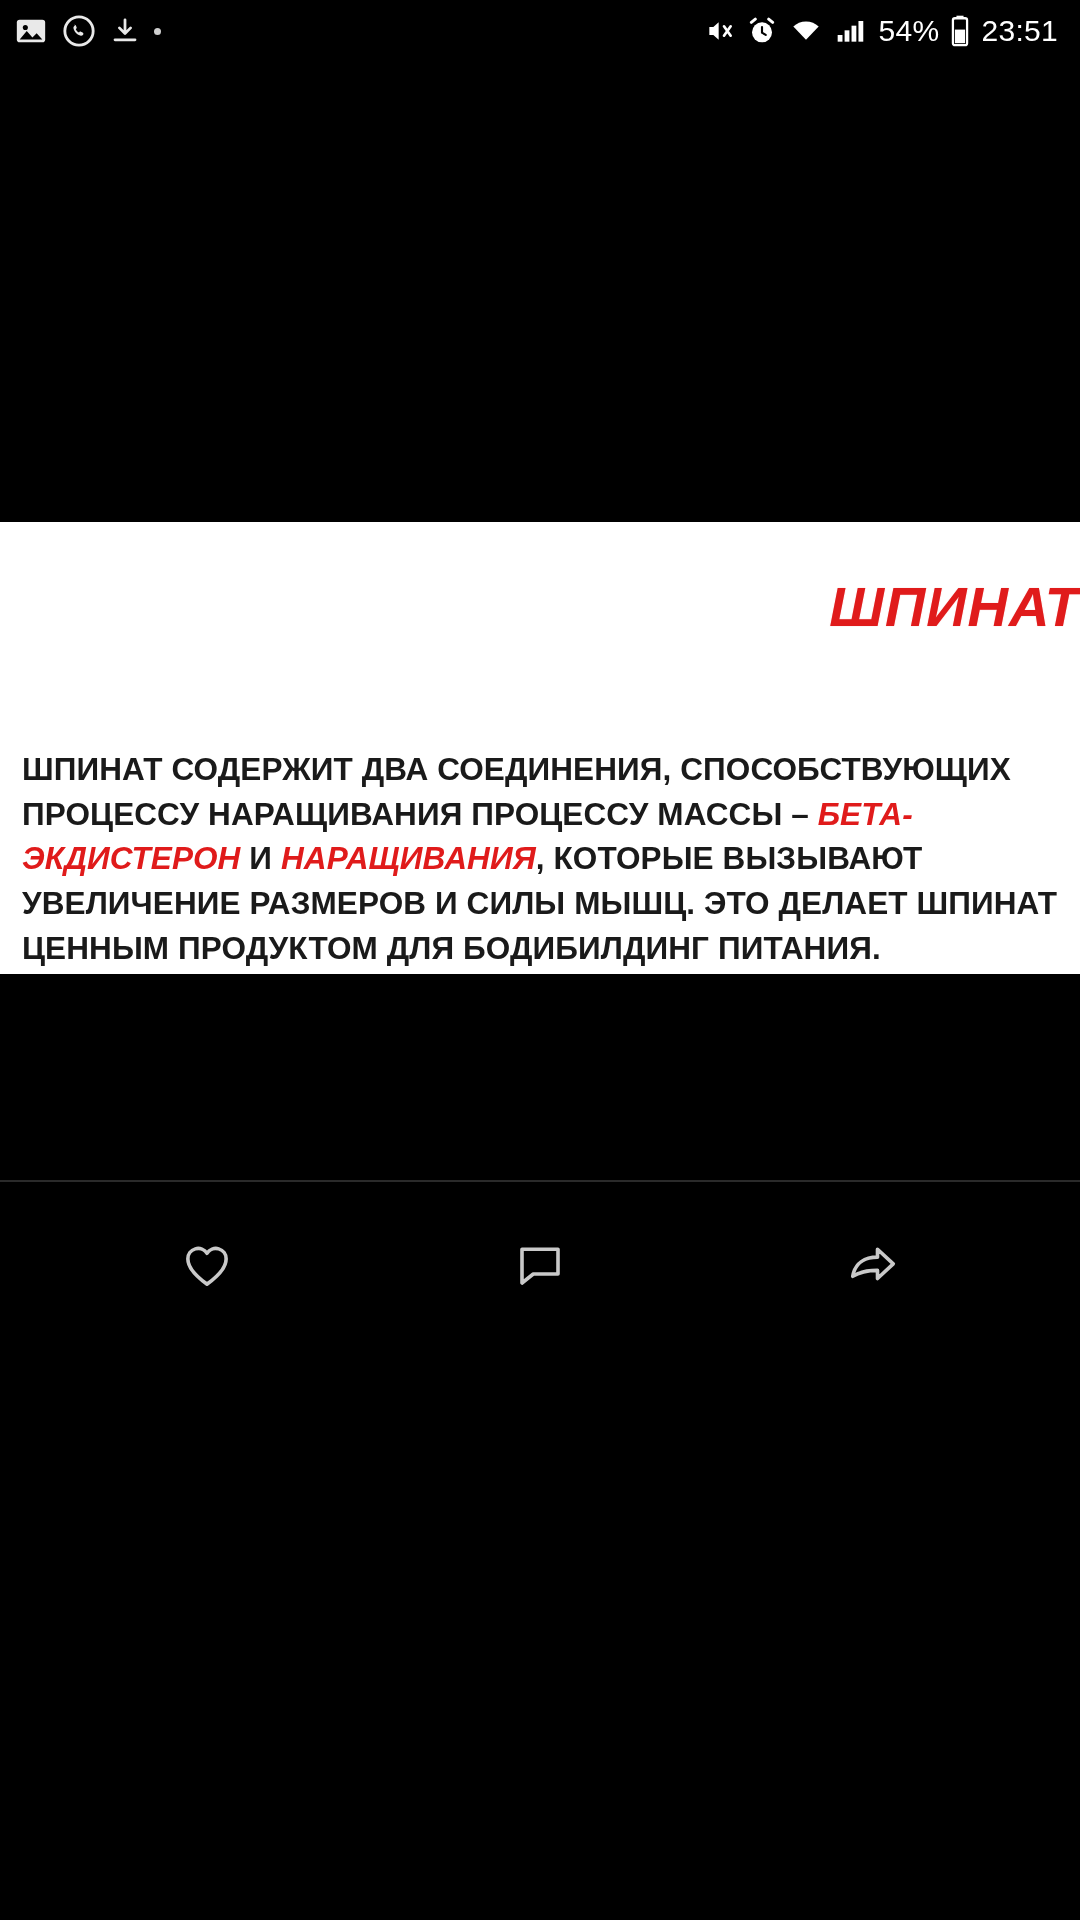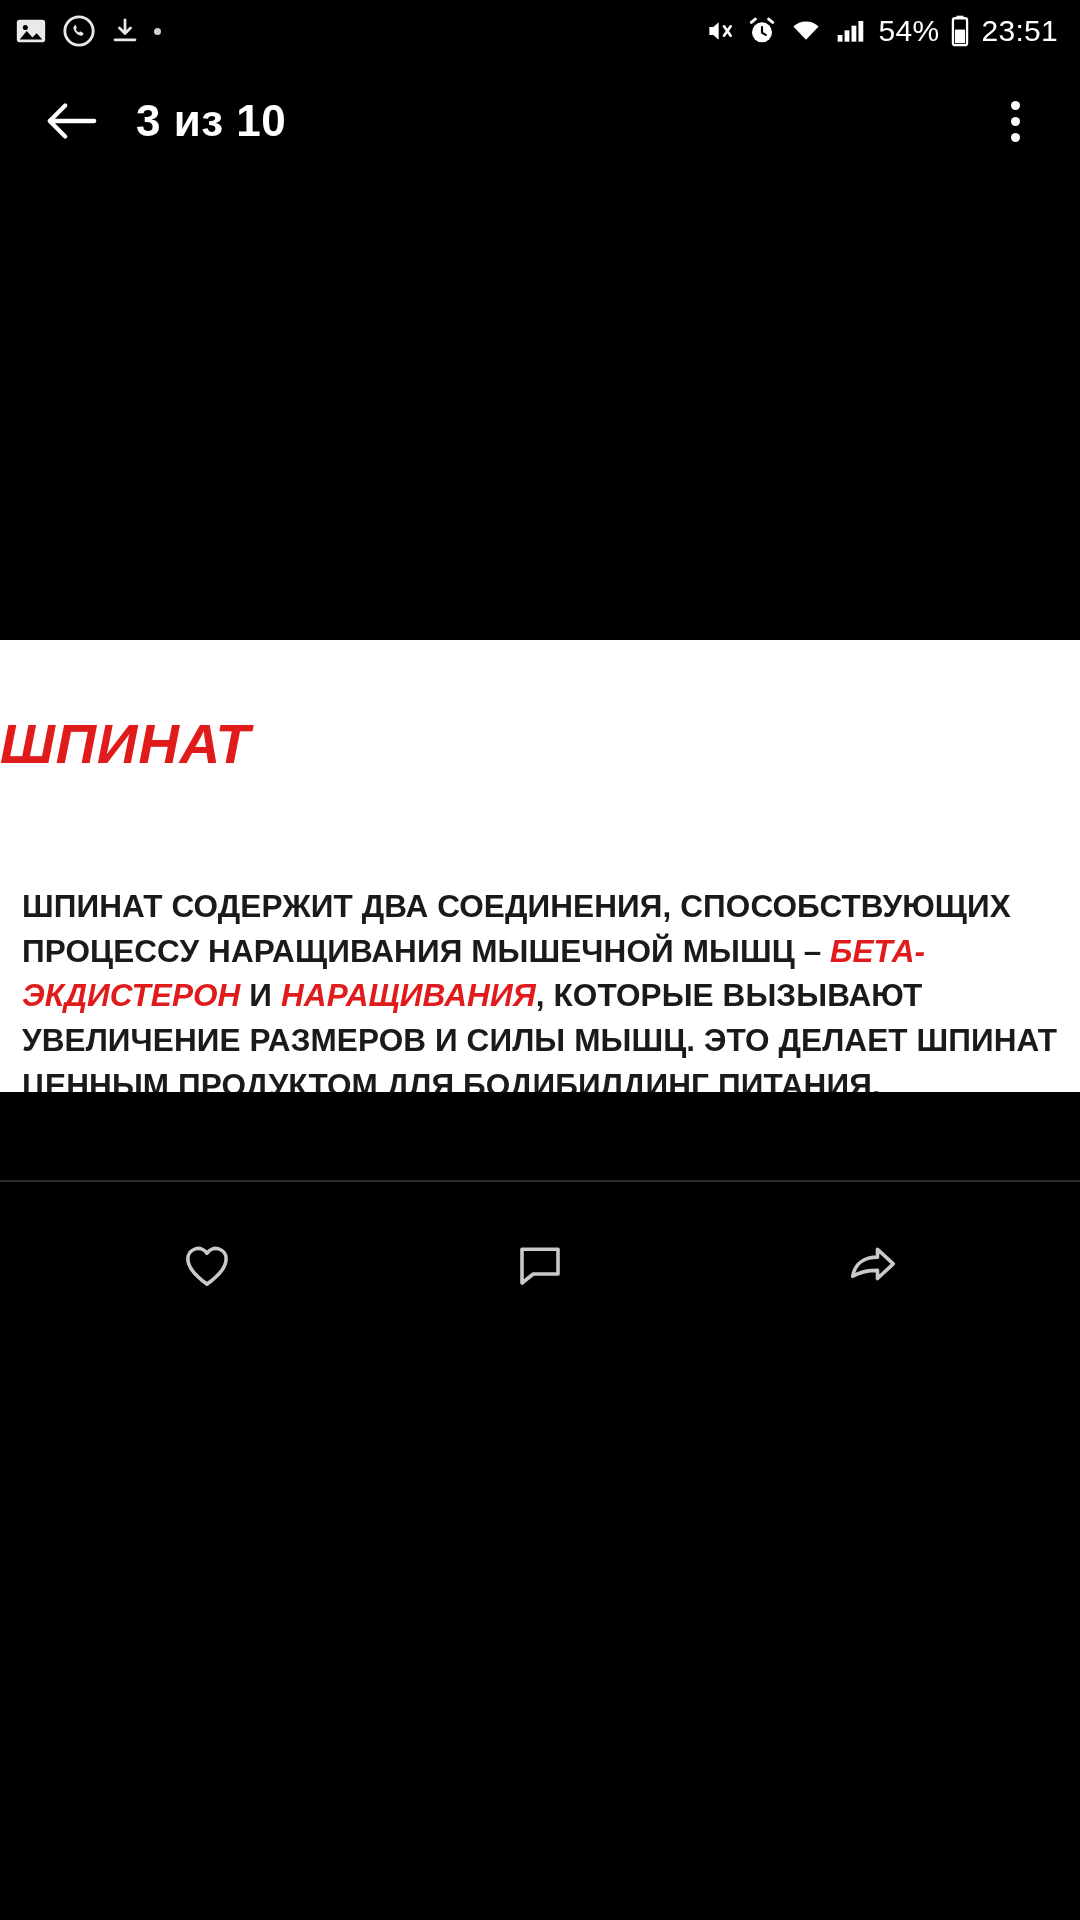--- a/index.html
+++ b/index.html
@@ -96,23 +96,22 @@
     background: #000;
     overflow: hidden;
   }
   .gap-top { height: 460px; background: #000; }
 
   .card {
     background: #ffffff;
     padding: 0 0 0 0;
   }
   .card-title-wrap {
-    padding: 40px 0 0 0;
-    text-align: left;
-    margin-top: 31px;
+    padding: 52px 0 0 0;
+    text-align: right;
   }
   .card-title {
     display: inline-block;
     font-size: 56px;
     font-weight: 800;
     font-style: italic;
     color: #e01b1b;
     letter-spacing: 1px;
     text-shadow: 0 0 1px rgba(224,27,27,.35);
   }
@@ -214,45 +213,31 @@
         <svg width="22" height="34" viewBox="0 0 12 24">
           <rect x="3.5" y="1.2" width="5" height="1.8" fill="#fff"></rect>
           <rect x="1" y="3" width="10" height="19" rx="1.4" fill="none" stroke="#fff" stroke-width="1.6"></rect>
           <rect x="2.4" y="11" width="7.2" height="9.6" fill="#fff"></rect>
         </svg>
       </span>
       <span class="status-text">23:51</span>
     </div>
   </div>
 
-  <div class="appbar">
-    <div class="back-btn">
-      <svg width="58" height="50" viewBox="0 0 30 24">
-        <path d="M27 12H4M12 4L4 12l8 8" fill="none" stroke="#fff" stroke-width="2.2" stroke-linecap="round" stroke-linejoin="round"></path>
-      </svg>
-    </div>
-    <div class="appbar-title">3 из 10</div>
-    <div class="appbar-spacer"></div>
-    <div class="overflow-btn">
-      <i></i>
-        <i></i>
-        <i></i>
-    </div>
-  </div>
 
   <div class="content">
     <div class="gap-top"></div>
 
     <div class="card-clip">
       <div class="card">
         <div class="card-title-wrap">
           <span class="card-title">ШПИНАТ</span>
         </div>
         <div class="card-body">
-          <p><span>ШПИНАТ СОДЕРЖИТ ДВА СОЕДИНЕНИЯ, СПОСОБСТВУЮЩИХ ПРОЦЕССУ НАРАЩИВАНИЯ МЫШЕЧНОЙ МЫШЦ – </span><span class="hl">БЕТА-ЭКДИСТЕРОН</span><span> И </span><span class="hl">НАРАЩИВАНИЯ</span><span>, КОТОРЫЕ ВЫЗЫВАЮТ УВЕЛИЧЕНИЕ РАЗМЕРОВ И СИЛЫ МЫШЦ. ЭТО ДЕЛАЕТ ШПИНАТ ЦЕННЫМ ПРОДУКТОМ ДЛЯ БОДИБИЛДИНГ ПИТАНИЯ.</span></p>
+          <p><span>ШПИНАТ СОДЕРЖИТ ДВА СОЕДИНЕНИЯ, СПОСОБСТВУЮЩИХ ПРОЦЕССУ НАРАЩИВАНИЯ ПРОЦЕССУ МАССЫ – </span><span class="hl">БЕТА-ЭКДИСТЕРОН</span><span> И </span><span class="hl">НАРАЩИВАНИЯ</span><span>, КОТОРЫЕ ВЫЗЫВАЮТ УВЕЛИЧЕНИЕ РАЗМЕРОВ И СИЛЫ МЫШЦ. ЭТО ДЕЛАЕТ ШПИНАТ ЦЕННЫМ ПРОДУКТОМ ДЛЯ БОДИБИЛДИНГ ПИТАНИЯ.</span></p>
         </div>
       </div>
     </div>
 
     <div class="gap-bottom"></div>
   </div>
 
   <div class="actionbar">
     <div class="action-btn">
       <svg width="58" height="54" viewBox="0 0 24 24">

